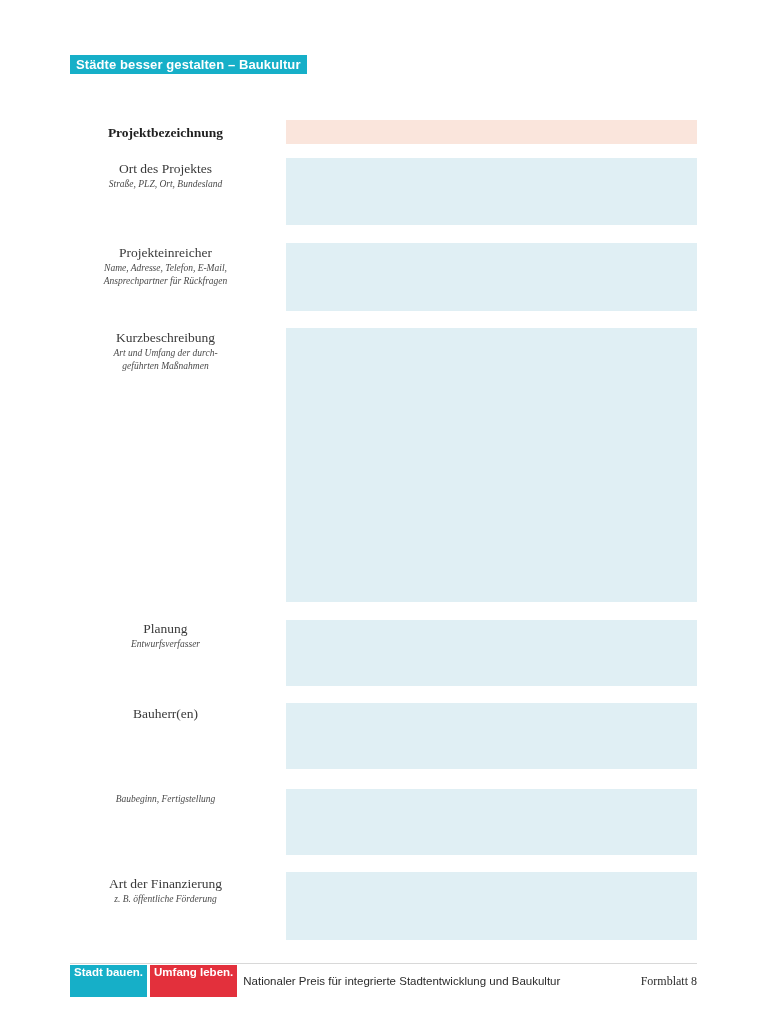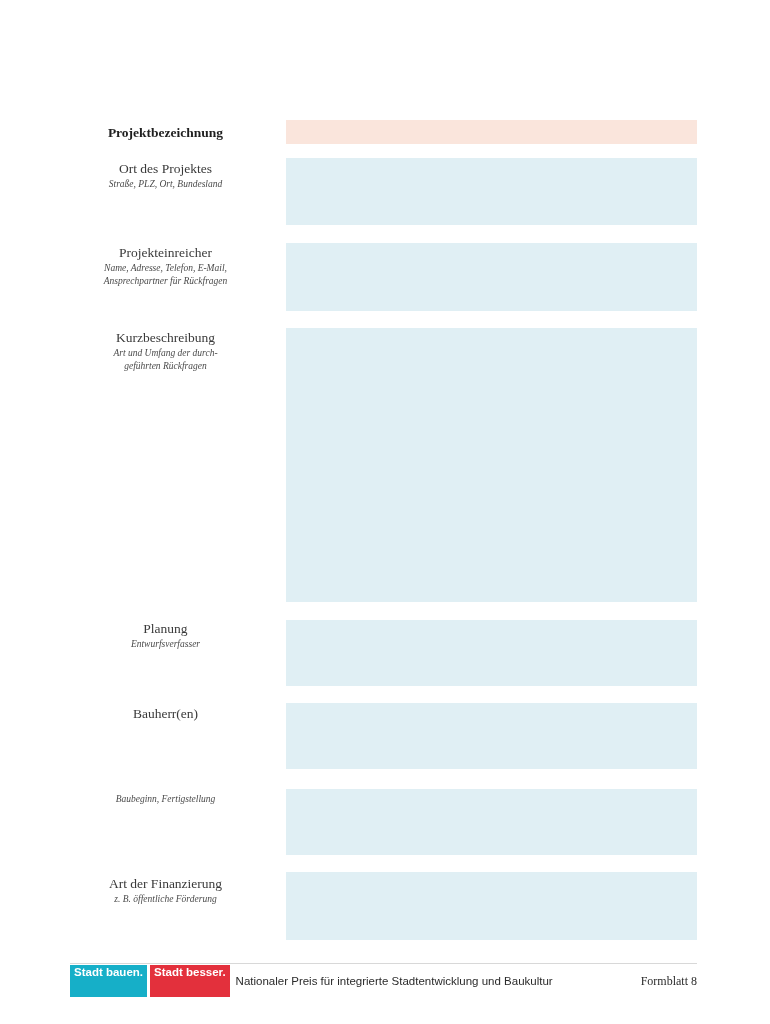--- a/index.html
+++ b/index.html
@@ -145,20 +145,23 @@
     color: #2b2b2b;
     line-height: 16px;
     white-space: nowrap;
   }
 </style>
 </head>
 <body>
 
 <div class="page">
 
+  <div class="header-bar">
+    <span class="header-title">Städte besser gestalten – Baukultur</span>
+  </div>
 
   <div class="form-area">
       <div class="form-row">
         <div class="row-label" style="top: 125px;">
           <span class="label-main bold">Projektbezeichnung</span>
         </div>
         <div class="row-field accent" style="top: 120px; height: 24px;"></div>
       </div>
       <div class="form-row">
         <div class="row-label" style="top: 161px;">
@@ -177,21 +180,21 @@
             <span class="label-sub-line">Ansprechpartner für Rückfragen</span>
           </span>
         </div>
         <div class="row-field" style="top: 243px; height: 68px;"></div>
       </div>
       <div class="form-row">
         <div class="row-label" style="top: 330px;">
           <span class="label-main">Kurzbeschreibung</span>
           <span class="label-sub">
             <span class="label-sub-line">Art und Umfang der durch-</span>
-            <span class="label-sub-line">geführten Rückfragen</span>
+            <span class="label-sub-line">geführten Maßnahmen</span>
           </span>
         </div>
         <div class="row-field" style="top: 328px; height: 274px;"></div>
       </div>
       <div class="form-row">
         <div class="row-label" style="top: 621px;">
           <span class="label-main">Planung</span>
           <span class="label-sub">
             <span class="label-sub-line">Entwurfsverfasser</span>
           </span>
@@ -219,18 +222,18 @@
             <span class="label-sub-line">z. B. öffentliche Förderung</span>
           </span>
         </div>
         <div class="row-field" style="top: 872px; height: 68px;"></div>
       </div>
     </div>
 
   <div class="footer-rule"></div>
   <div class="footer">
     <span class="logo-badge teal">Stadt bauen.</span>
-    <span class="logo-badge red">Stadt besser.</span>
+    <span class="logo-badge red">Umfang leben.</span>
     <span class="footer-text">Nationaler Preis für integrierte Stadtentwicklung und Baukultur</span>
     <span class="footer-right">Formblatt 8</span>
   </div>
 
 </div>
 
 </body></html>

